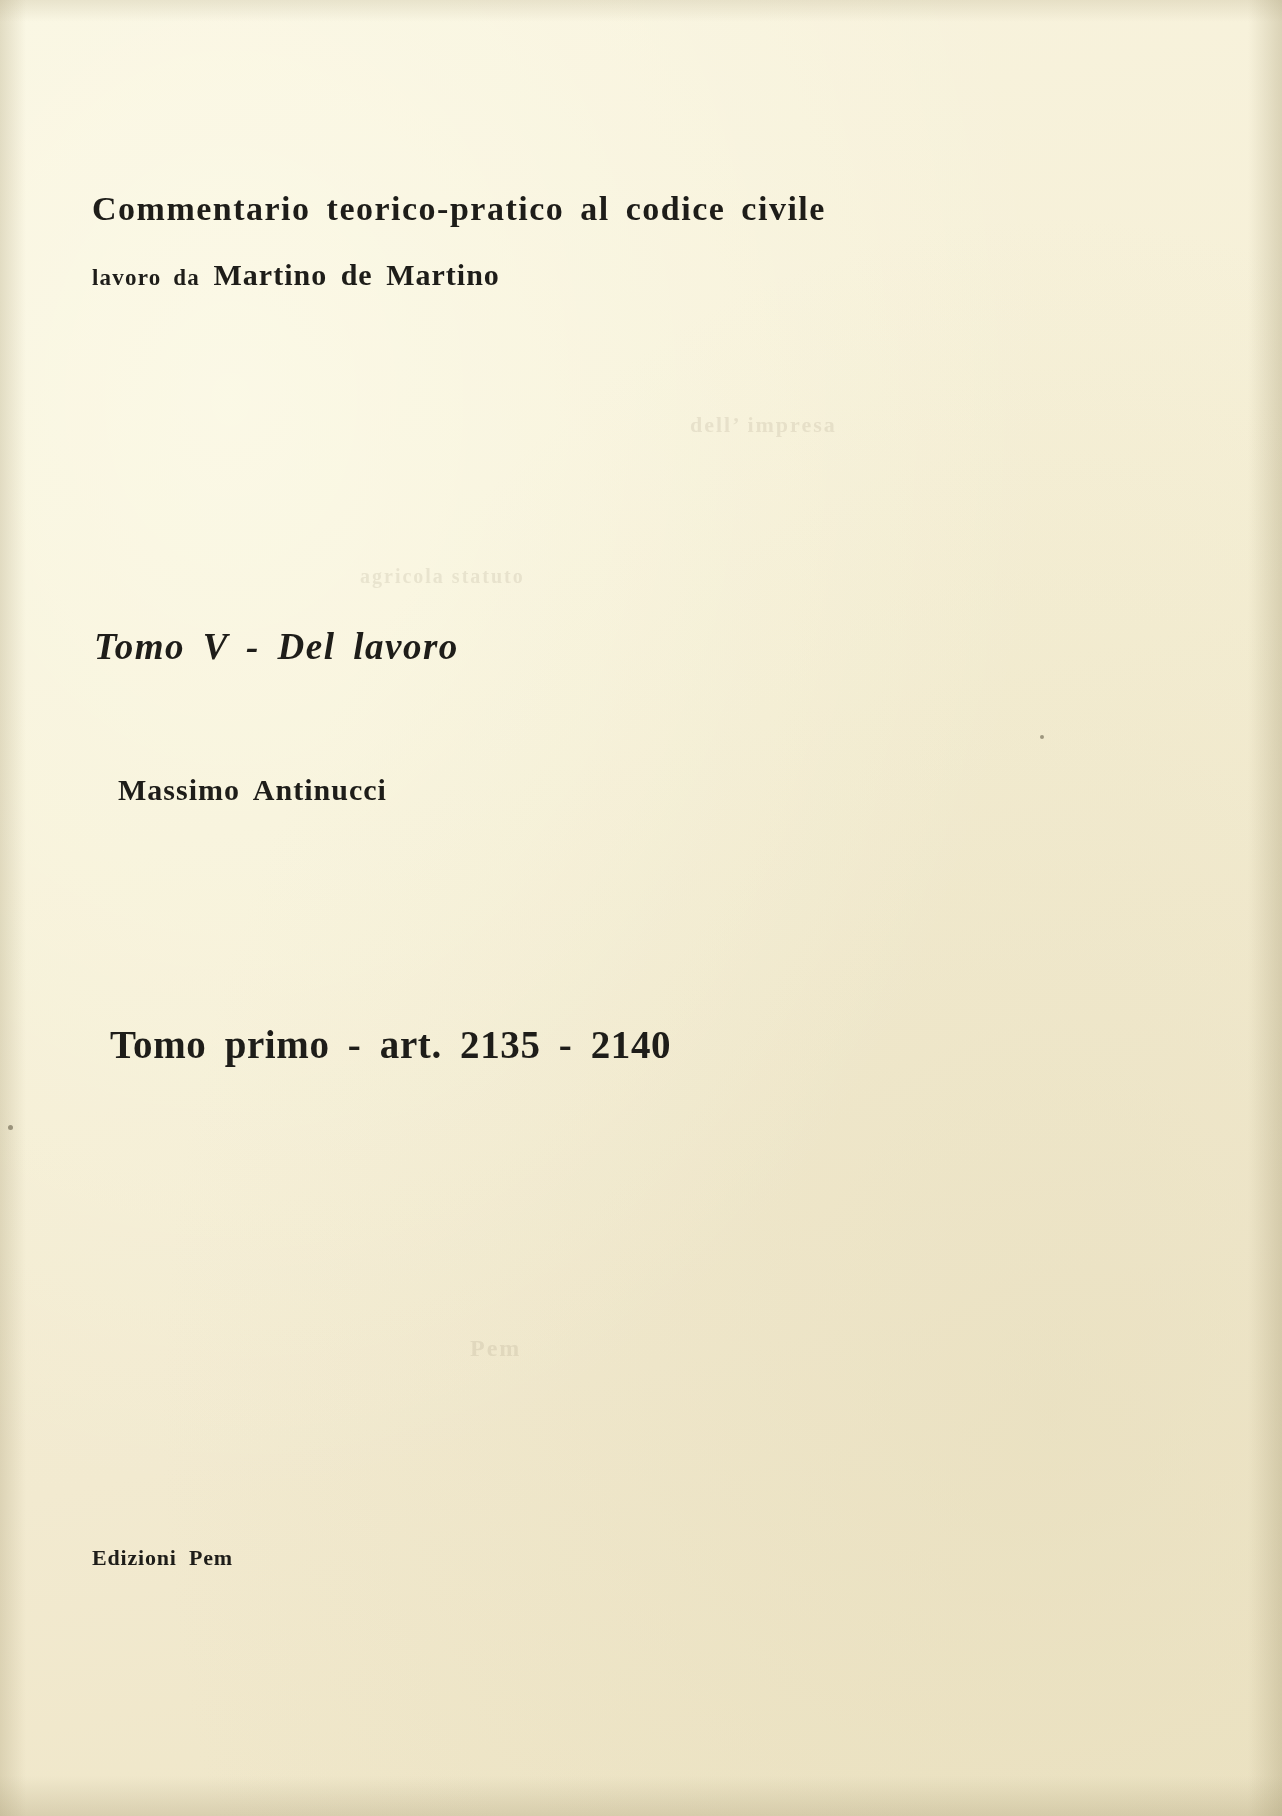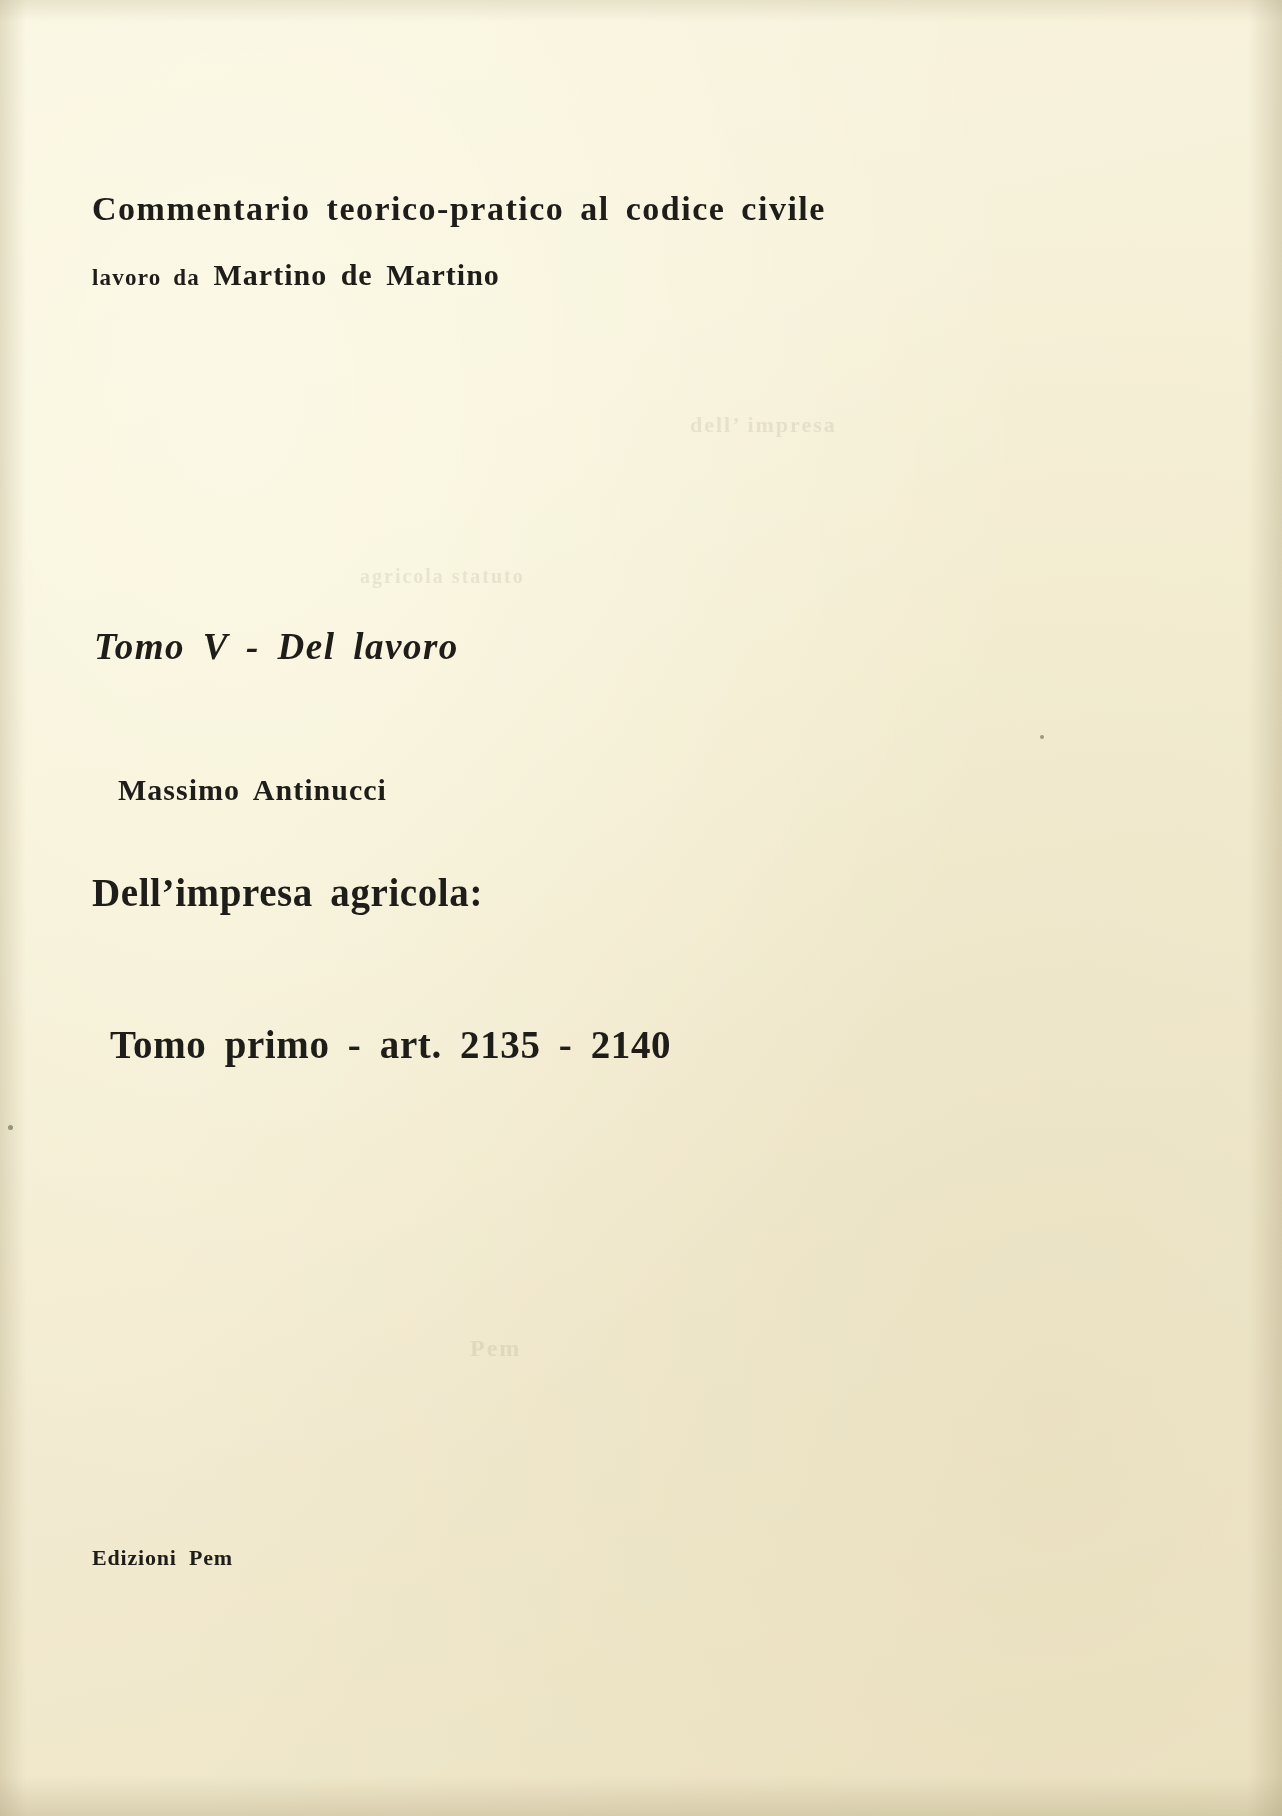--- a/index.html
+++ b/index.html
@@ -172,21 +172,20 @@
     <div class="editor-line">
       <span class="small">lavoro da</span>
       <span>Martino de Martino</span>
     </div>
 
     <div class="book-line">Tomo V - Del lavoro</div>
 
     <div class="author">Massimo Antinucci</div>
 
     <div class="work-title">
-      <span class="l1">Dell’impresa agricola:</span>
     </div>
 
     <div class="volume">Tomo primo - art. 2135 - 2140</div>
 
     <div class="publisher">Edizioni Pem</div>
 
   </div>
 </div>
 
 </body></html>

